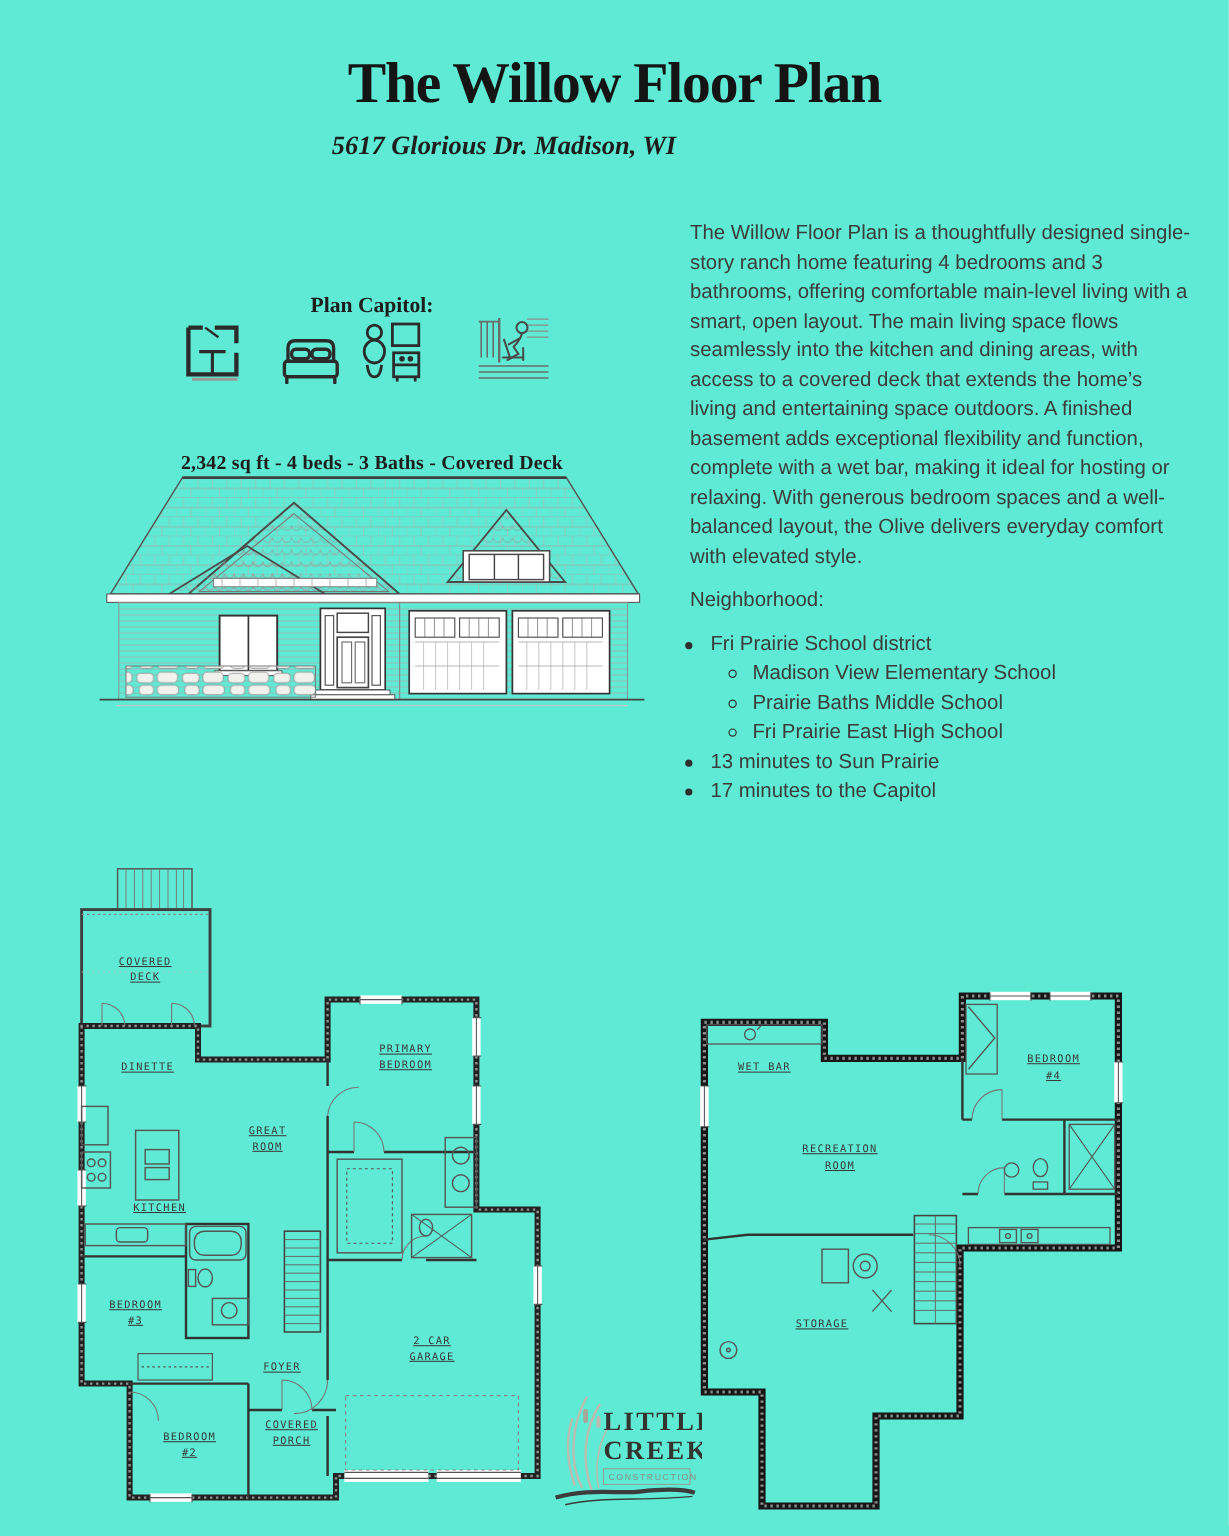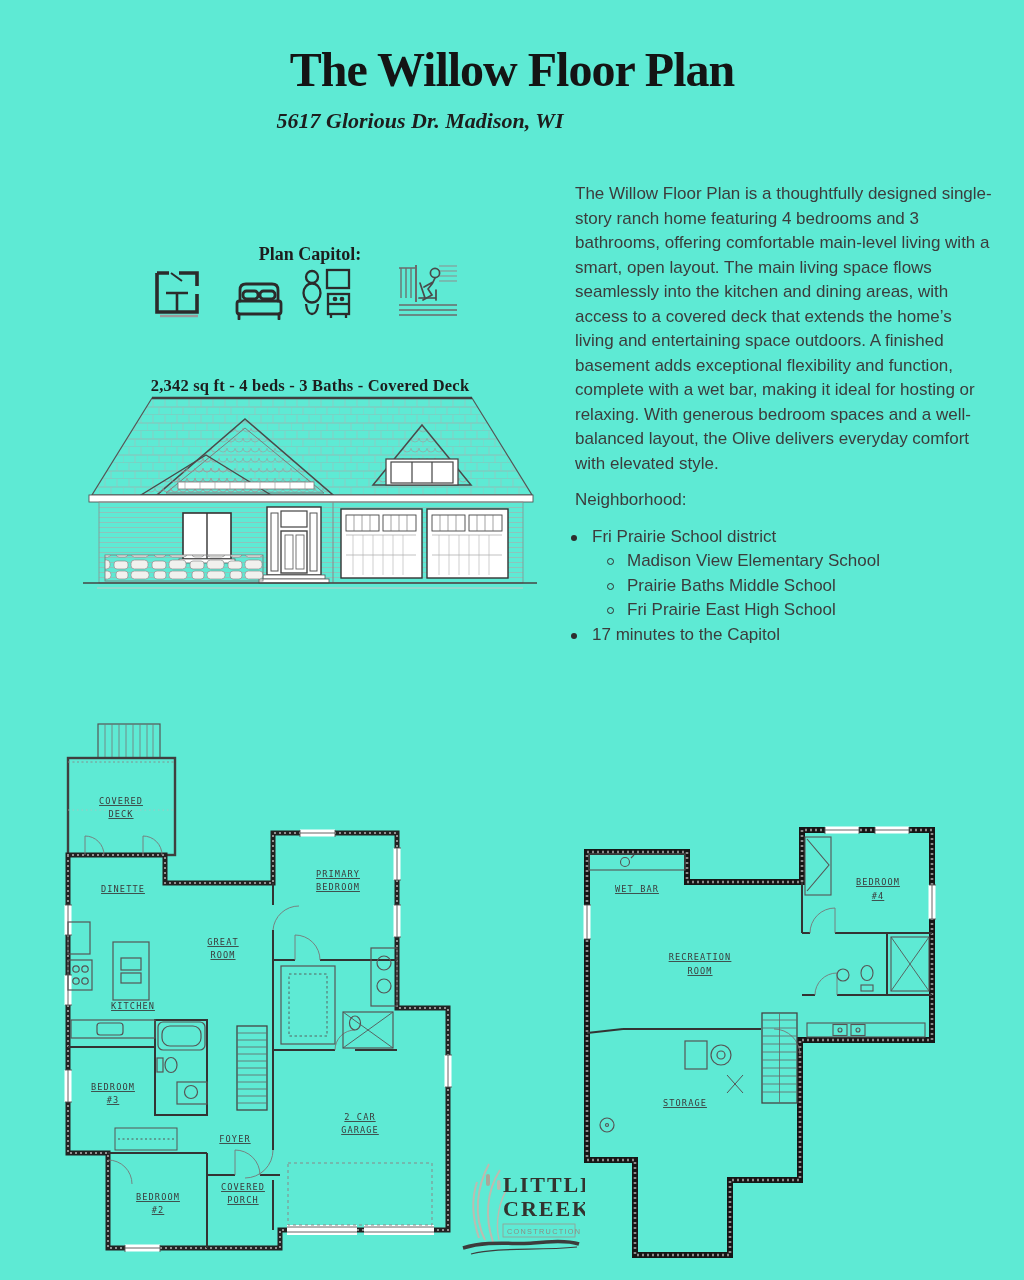--- a/index.html
+++ b/index.html
@@ -205,20 +205,21 @@
   </svg>
 
   <div class="desc-col">
     <p>The Willow Floor Plan is a thoughtfully designed single-story ranch home featuring 4 bedrooms and 3 bathrooms, offering comfortable main-level living with a smart, open layout. The main living space flows seamlessly into the kitchen and dining areas, with access to a covered deck that extends the home’s living and entertaining space outdoors. A finished basement adds exceptional flexibility and function, complete with a wet bar, making it ideal for hosting or relaxing. With generous bedroom spaces and a well-balanced layout, the Olive delivers everyday comfort with elevated style.</p>
     <p class="nbh-heading">Neighborhood:</p>
     <div class="nbh-list">
       <div class="nbh-item"><span class="marker"></span><span>Fri Prairie School district</span></div>
       <div class="nbh-item lvl2"><span class="marker"></span><span>Madison View Elementary School</span></div>
       <div class="nbh-item lvl2"><span class="marker"></span><span>Prairie Baths Middle School</span></div>
       <div class="nbh-item lvl2"><span class="marker"></span><span>Fri Prairie East High School</span></div>
+      <div class="nbh-item"><span class="marker"></span><span>13 minutes to Sun Prairie</span></div>
       <div class="nbh-item"><span class="marker"></span><span>17 minutes to the Capitol</span></div>
     </div>
   </div>
 
   <svg class="plan-svg" style="left:55px;top:720px" width="420" height="545" viewBox="0 0 420 545">
     <g>
       <rect x="43" y="4" width="62" height="34" fill="none" stroke="#555" stroke-width="1.2"></rect>
       <path d="M50,4 V38 M57,4 V38 M64,4 V38 M71,4 V38 M78,4 V38 M85,4 V38 M92,4 V38 M98,4 V38" stroke="#777" stroke-width="0.8"></path>
       <rect x="13" y="38" width="107" height="97" fill="none" stroke="#3f3f3f" stroke-width="2.4"></rect>
       <path d="M13,42 H120" stroke="#888" stroke-width="0.9" stroke-dasharray="2 2.5"></path>

